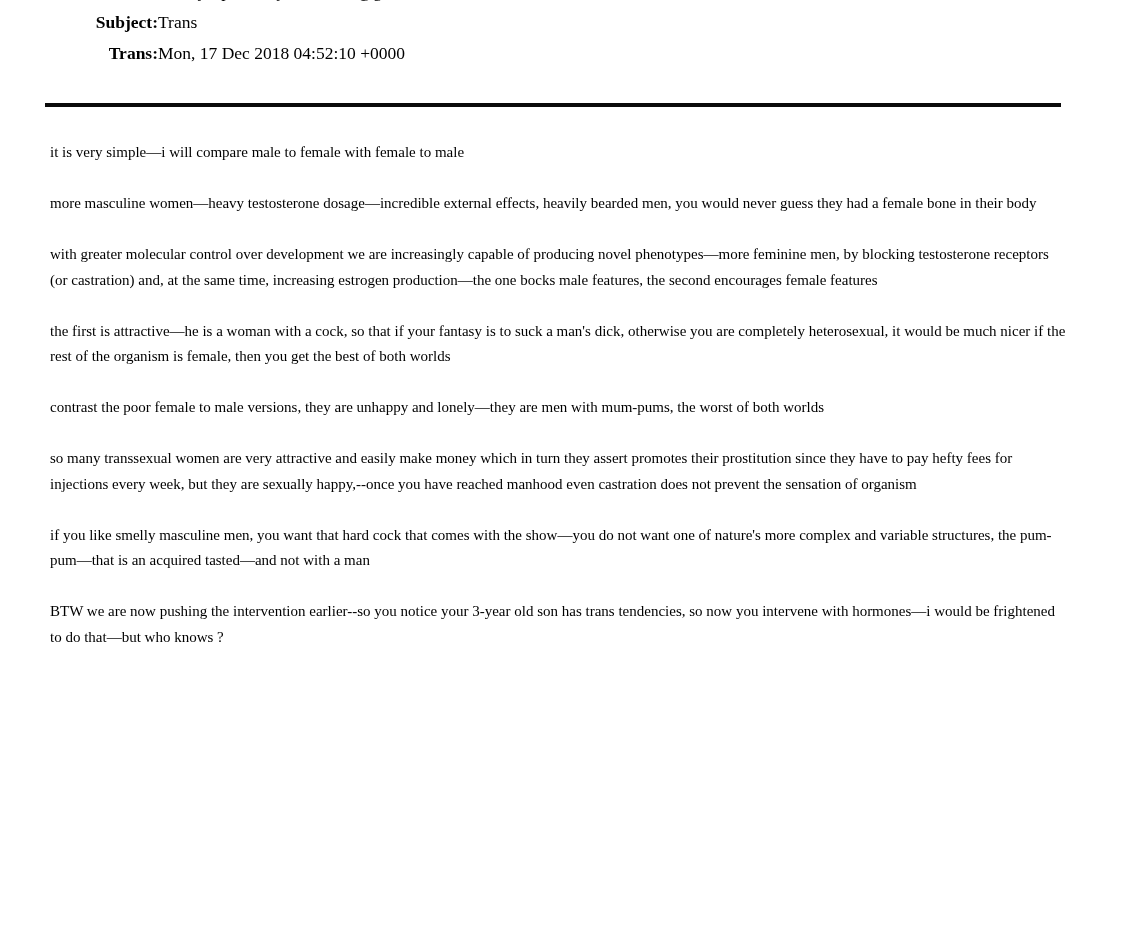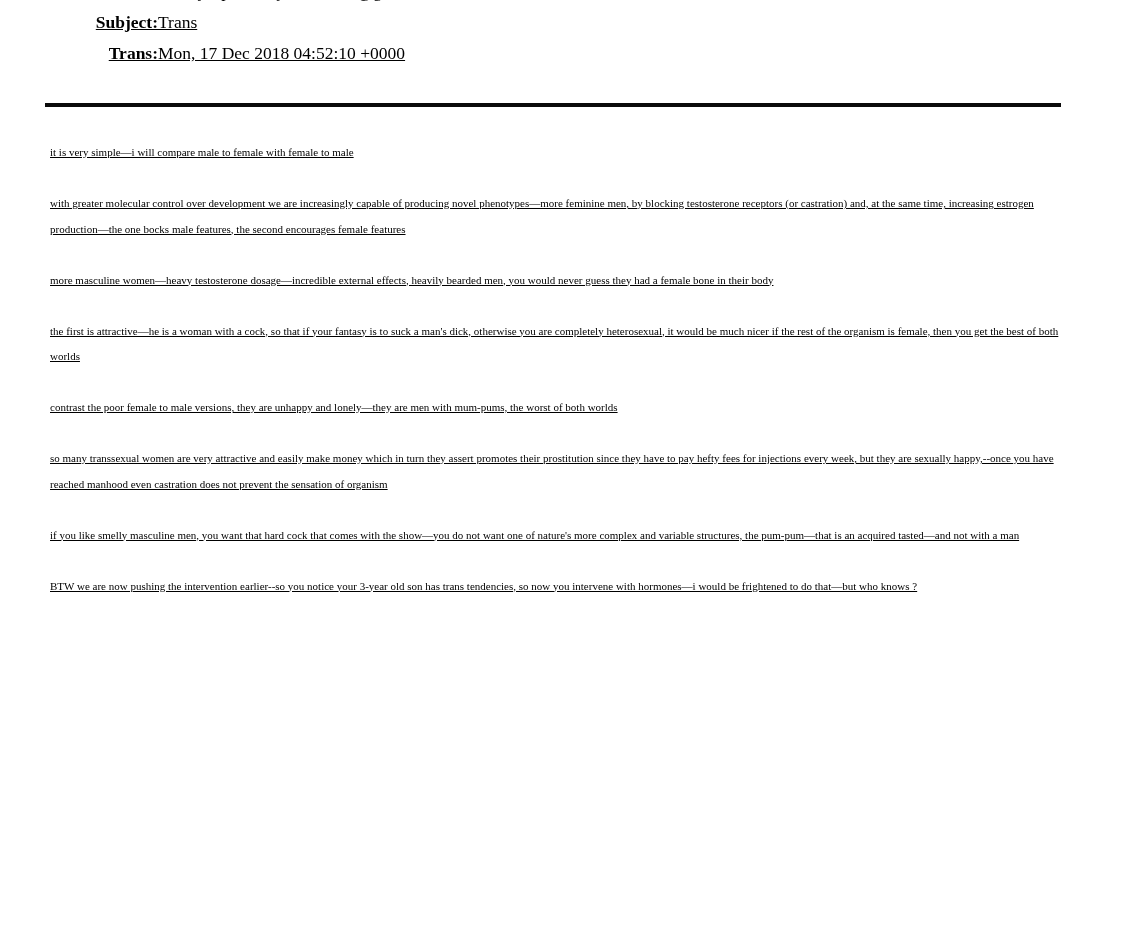--- a/index.html
+++ b/index.html
@@ -12,21 +12,20 @@
     height: 932px;
     overflow: hidden;
     font-family: "Liberation Serif", "DejaVu Serif", serif;
     color: #000000;
   }
   .page {
     width: 1123px;
     height: 652px;
     overflow: hidden;
     position: relative;
-    text-decoration: underline;
   }
   
   .email-header {
     margin-top: -24px;       
     padding-left: 50px;
     font-size: 17.5px;
     line-height: 31px;
   }
   .header-row {
     display: flex;
@@ -45,21 +44,21 @@
     height: 4px;
     background: #0a0a0a;
     margin: 34px 62px 0 45px;
     border: none;
   }
   
   .email-body {
     margin-top: 33px;
     padding-left: 50px;
     padding-right: 55px;
-    font-size: 11px;
+    font-size: 15px;
     line-height: 25.5px;
   }
   .email-body p {
     margin: 0 0 25.5px 0;
     max-width: 1020px;
   }
 </style>
 </head>
 <body>
 
@@ -77,22 +76,22 @@
     <div class="header-row">
       <span class="hlabel">Trans:</span>
       <span class="hvalue">Mon, 17 Dec 2018 04:52:10 +0000</span>
     </div>
   </div>
 
   <div class="rule"></div>
 
   <div class="email-body">
     <p>it is very simple—i will compare male to female with female to male</p>
+    <p>more masculine women—heavy testosterone dosage—incredible external effects, heavily bearded men, you would never guess they had a female bone in their body</p>
     <p>with greater molecular control over development we are increasingly capable of producing novel phenotypes—more feminine men, by blocking testosterone receptors (or castration) and, at the same time, increasing estrogen production—the one bocks male features, the second encourages female features</p>
-    <p>more masculine women—heavy testosterone dosage—incredible external effects, heavily bearded men, you would never guess they had a female bone in their body</p>
     <p>the first is attractive—he is a woman with a cock, so that if your fantasy is to suck a man's dick, otherwise you are completely heterosexual, it would be much nicer if the rest of the organism is female, then you get the best of both worlds</p>
     <p>contrast the poor female to male versions, they are unhappy and lonely—they are men with mum-pums, the worst of both worlds</p>
     <p>so many transsexual women are very attractive and easily make money which in turn they assert promotes their prostitution since they have to pay hefty fees for injections every week, but they are sexually happy,--once you have reached manhood even castration does not prevent the sensation of organism</p>
     <p>if you like smelly masculine men, you want that hard cock that comes with the show—you do not want one of nature's more complex and variable structures, the pum-pum—that is an acquired tasted—and not with a man</p>
     <p>BTW we are now pushing the intervention earlier--so you notice your 3-year old son has trans tendencies, so now you intervene with hormones—i would be frightened to do that—but who knows ?</p>
   </div>
 
 </div>
 
 </body></html>

